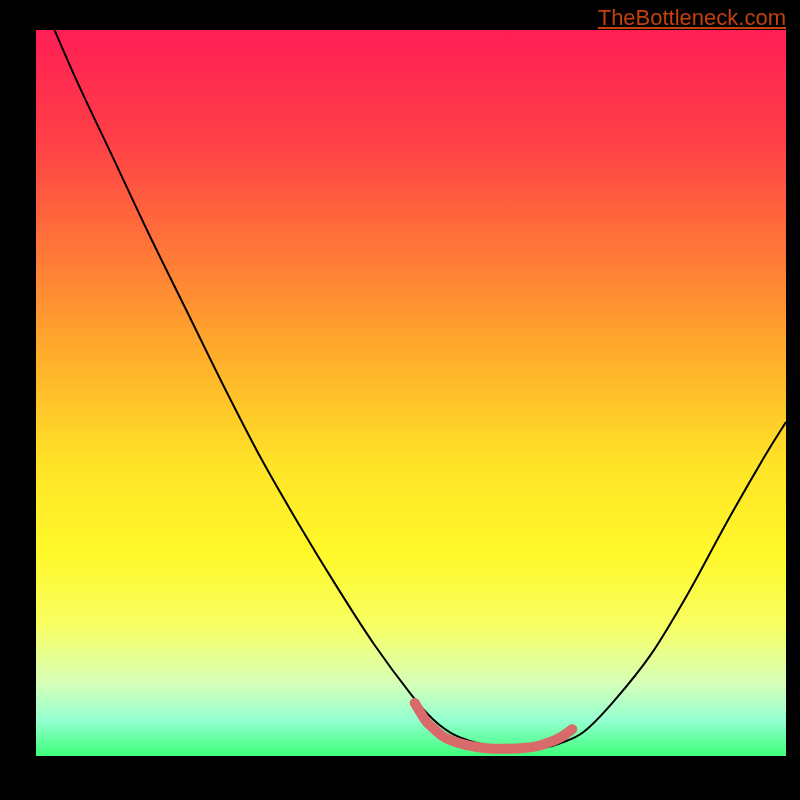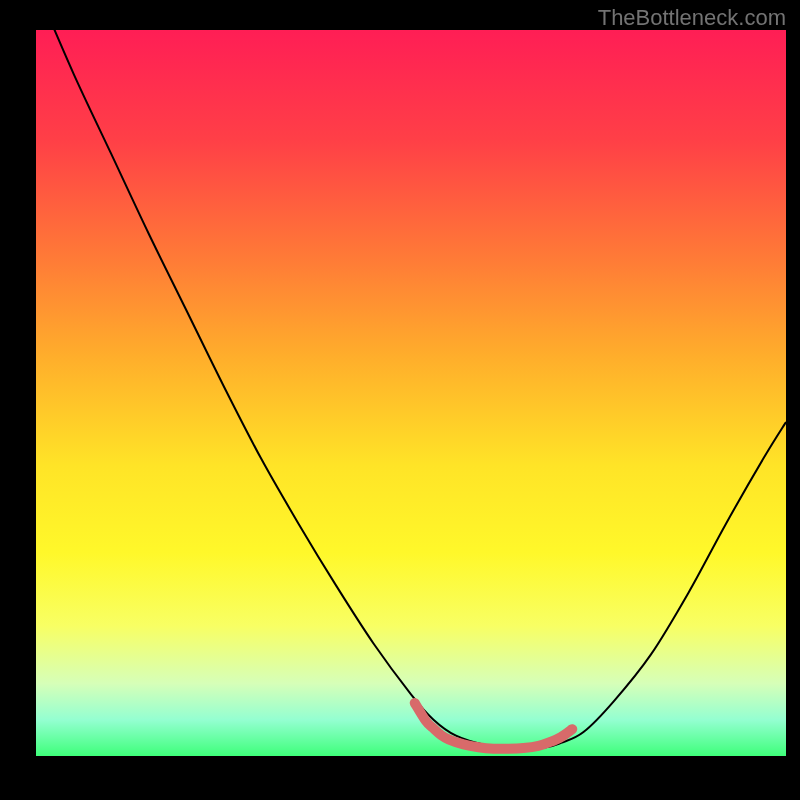--- a/index.html
+++ b/index.html
@@ -13,24 +13,25 @@
   }
   .container {
     position: relative;
     width: 800px;
     height: 800px;
   }
   .watermark {
     position: absolute;
     top: 5px;
     right: 14px;
-    color: #737373;
+    color: #c2410c;
     font-size: 22px;
     font-weight: 500;
     z-index: 10;
+    text-decoration: underline;
   }
   .plot-area {
     position: absolute;
     left: 36px;
     top: 30px;
     width: 750px;
     height: 726px;
     overflow: hidden;
   }
   .gradient-bg {

